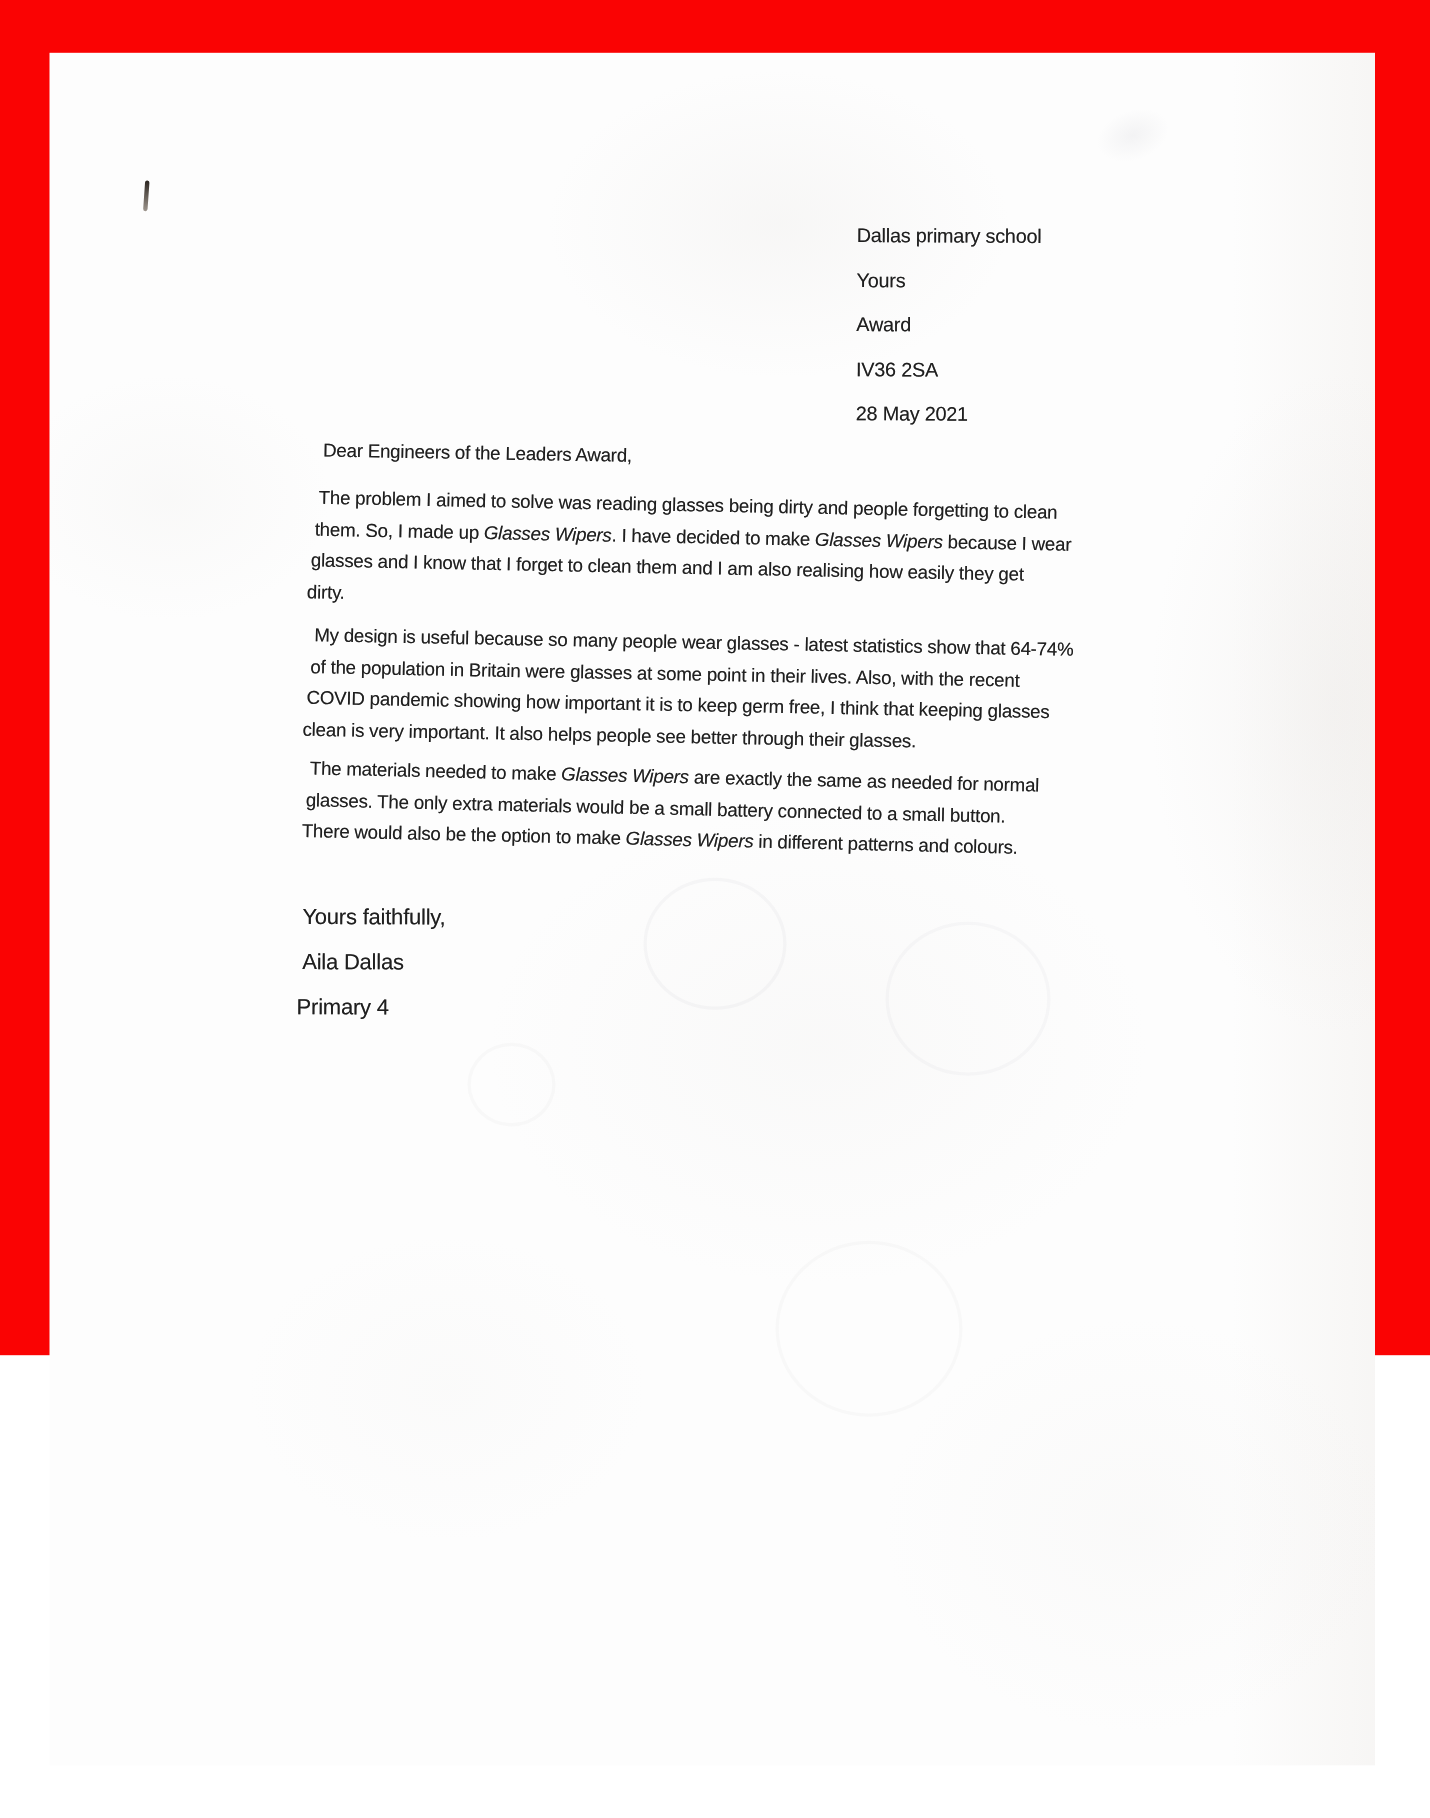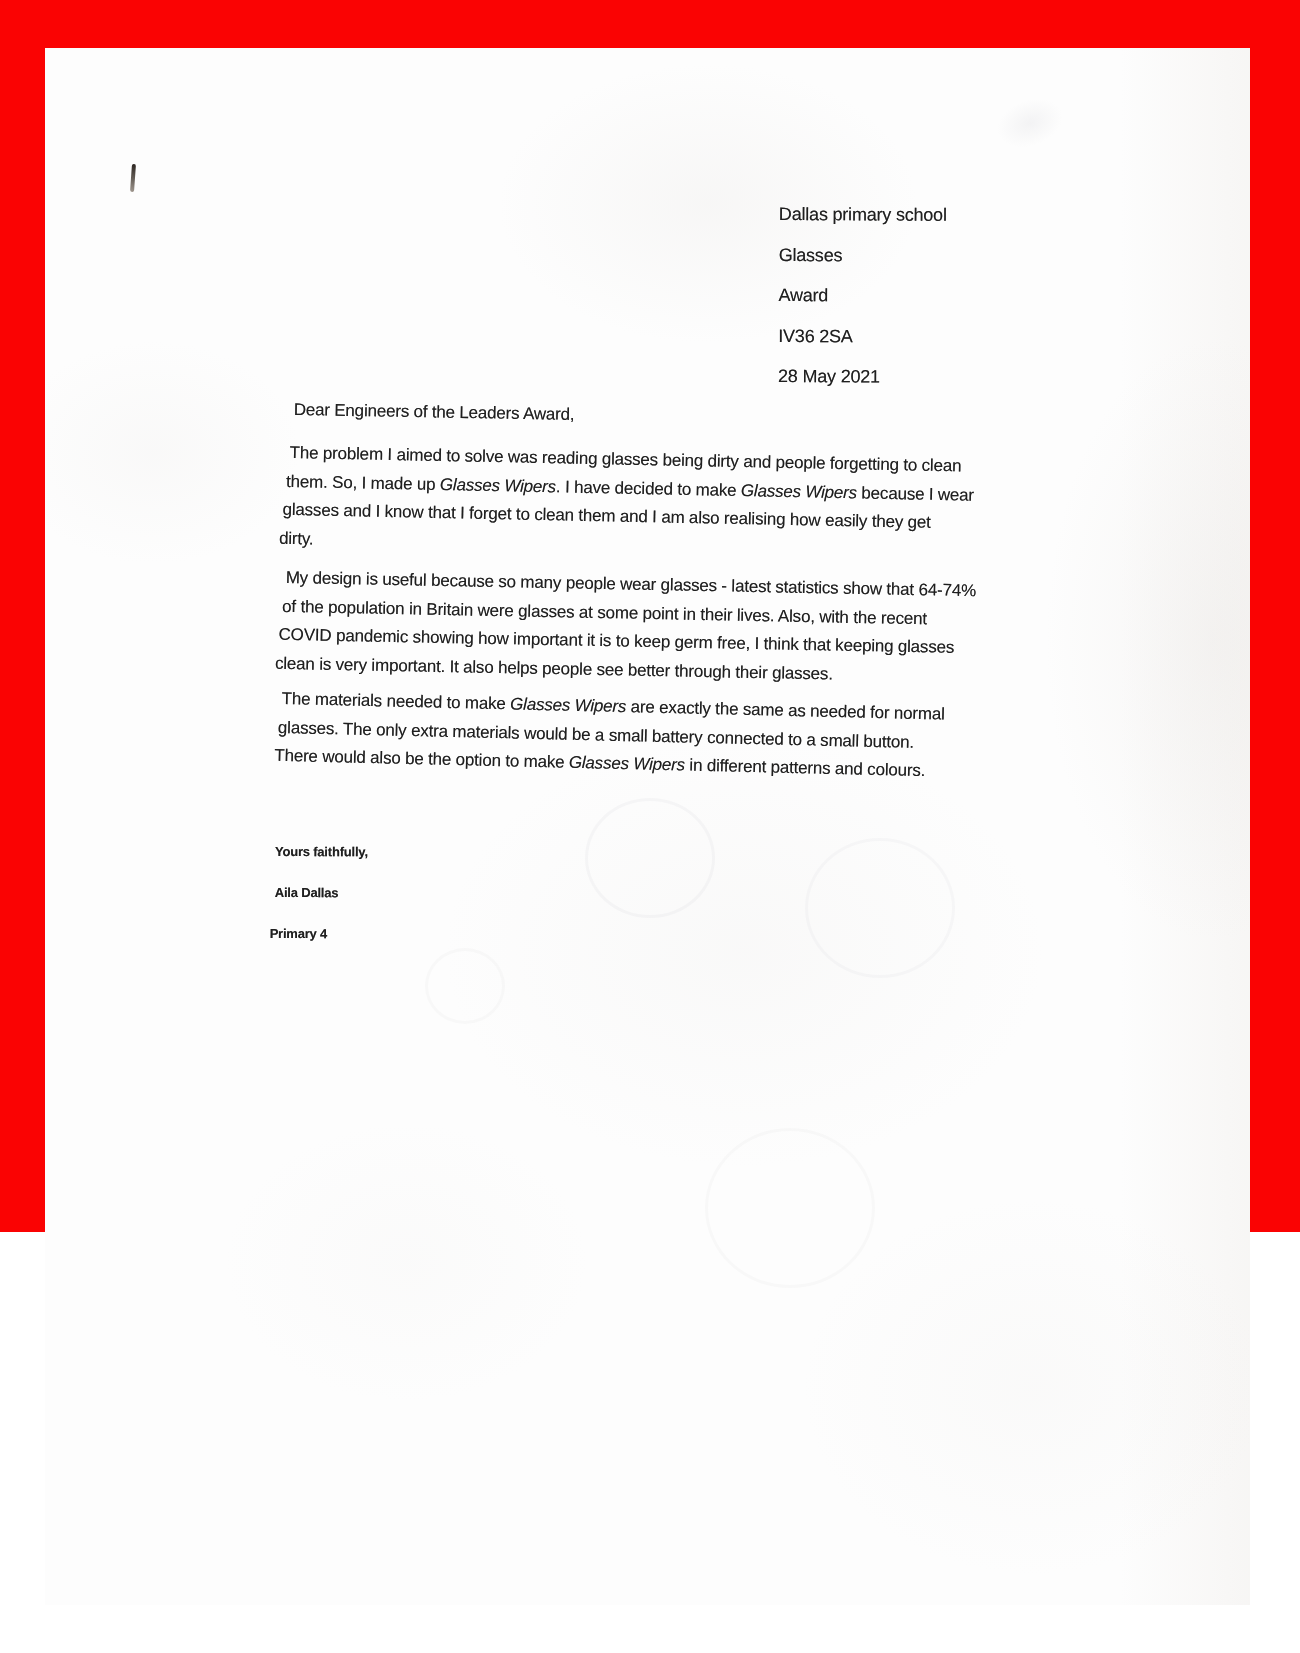--- a/index.html
+++ b/index.html
@@ -81,44 +81,43 @@
     position: absolute;
     font-size: 17px; line-height: 28.5px; letter-spacing: -0.2px;
     transform-origin: 0 0;
     white-space: nowrap;
   }
   #para0 { left: 245px; top: 391px; transform: rotate(1.15deg); }
   #para1 { left: 241px; top: 516px; transform: rotate(1.1deg); }
   #para2 { left: 237px; top: 637px; transform: rotate(1.35deg); }
   .para .it, .it { font-style: italic; }
   .closing {
-    position: absolute; left: 230px; top: 783px;
-    font-size: 13px; line-height: 41px; letter-spacing: -0.2px;
+    position: absolute; left: 230px; top: 766px;
+    font-size: 20px; line-height: 41px; letter-spacing: -0.2px;
     transform: rotate(0.2deg); transform-origin: 0 0;
     white-space: nowrap;
-    font-weight: bold;
   }
   .closing .c-line:nth-child(3) { margin-left: -5px; }
 </style>
 </head>
 <body>
 
 <div class="frame">
   <div class="paper">
 
     <div class="ring r1"></div>
     <div class="ring r2"></div>
     <div class="ring r3"></div>
     <div class="ring r4"></div>
     <div class="smudge-tr"></div>
     <div class="pen-mark"></div>
 
     <div class="address txt">
       <div class="a-line">Dallas primary school</div>
-      <div class="a-line">Glasses</div>
+      <div class="a-line">Yours</div>
       <div class="a-line">Award</div>
       <div class="a-line">IV36 2SA</div>
       <div class="a-line">28 May 2021</div>
     </div>
 
     <div class="salutation txt">Dear Engineers of the Leaders Award,</div>
 
     <div class="para txt" id="para0">
         <div class="line" style="margin-left: 0px;"><span>The problem I aimed to solve was reading glasses being dirty and people forgetting to clean</span></div>
         <div class="line" style="margin-left: -3px;"><span>them. So, I made up </span><span class="it">Glasses Wipers</span><span>. I have decided to make </span><span class="it">Glasses Wipers</span><span> because I wear</span></div>

